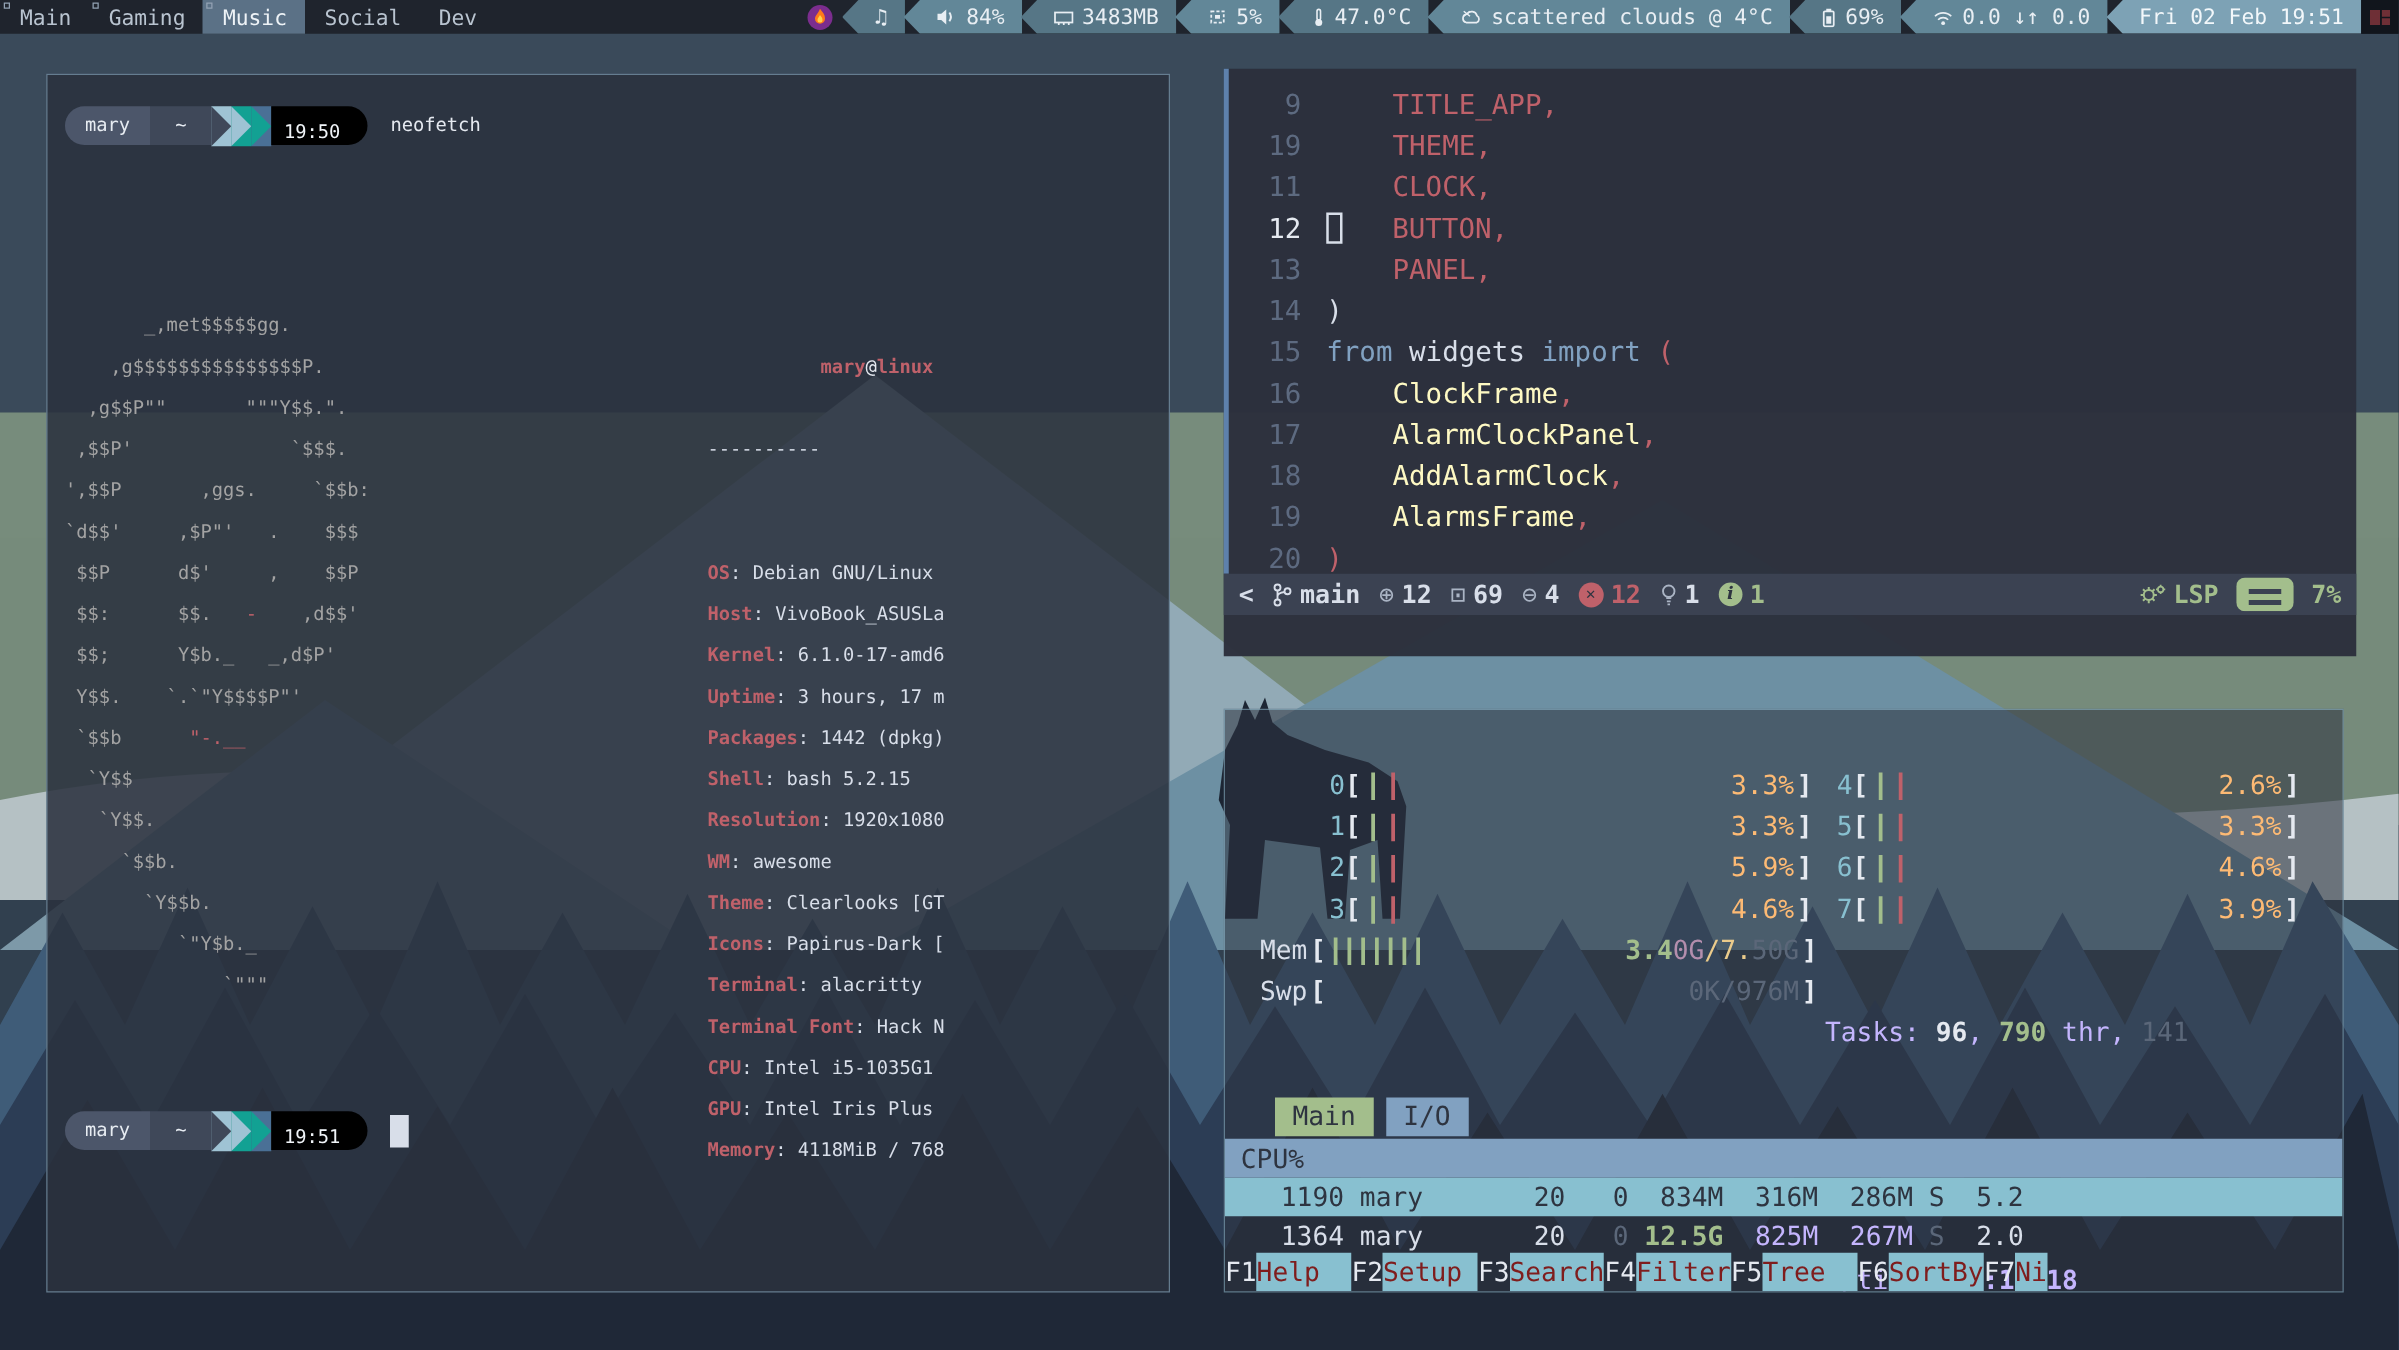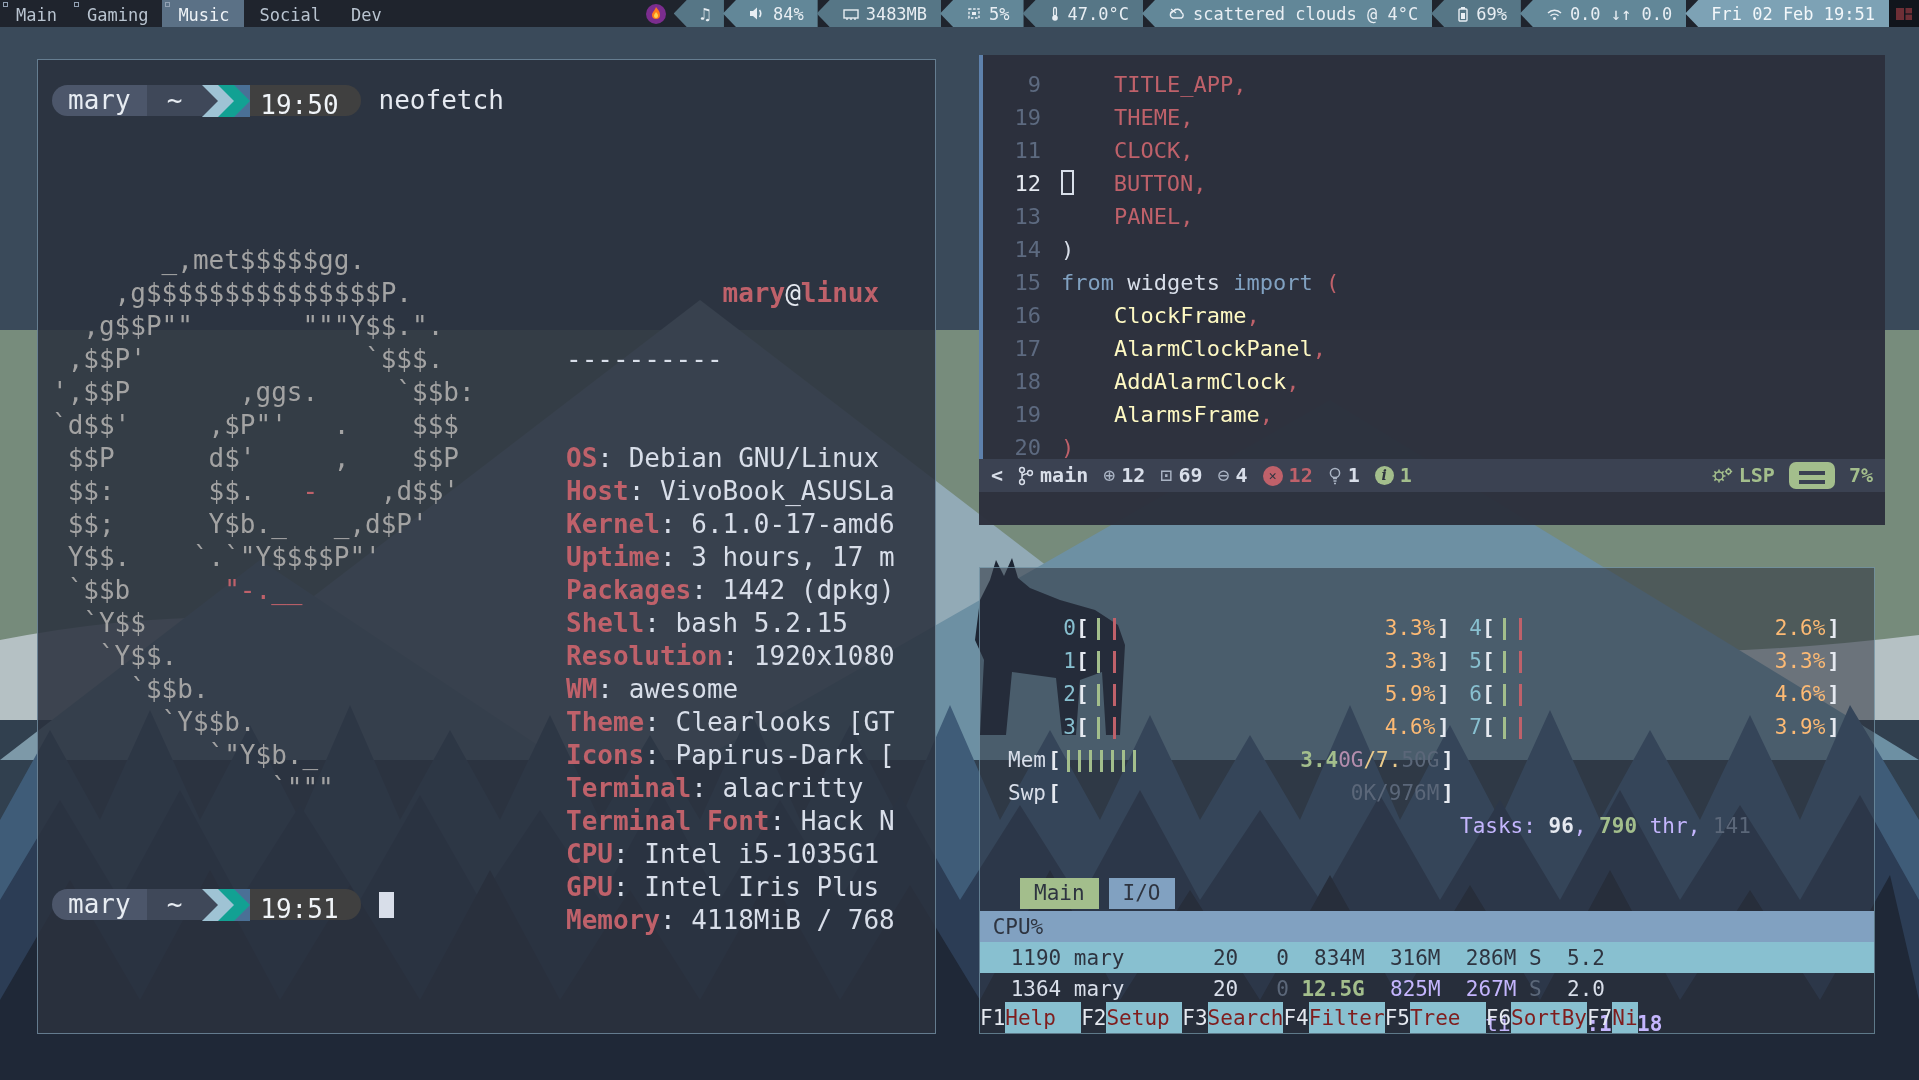--- a/index.html
+++ b/index.html
@@ -20,36 +20,36 @@
   .seg{display:flex;align-items:center;gap:7px;padding:0 14px 0 26px;color:#e8eef3;
        clip-path:polygon(0 50%,13px 0,100% 0,100% 100%,13px 100%);margin-left:-1px;white-space:nowrap}
   .seg.sA{background:#567686}.seg.sB{background:#628798}.seg.sDate{background:#7da2b5;color:#f2f7fa}
   .seg svg{display:block}
   #tray-flame{display:flex;align-items:center;padding:0 8px}
   #layout-box{display:flex;align-items:center;padding:0 6px;background:#11151c}
 
   
   .window{position:absolute;z-index:3}
   #terminal{left:37px;top:59px;width:899px;height:975px;background:rgba(43,49,62,.87);
-            border:1px solid rgba(150,185,210,.55);color:#d8dee9;font-size:26px;line-height:33px}
+            border:1px solid rgba(150,185,210,.55);color:#d8dee9;font-size:15px;line-height:33px}
   #editor{left:979px;top:55px;width:906px;height:470px;background:rgba(43,48,60,.97);
           color:#d8dee9;font-size:22px;line-height:33px}
   #htop{left:979px;top:567px;width:896px;height:467px;background:rgba(45,51,64,.55);
         border:1px solid rgba(150,195,215,.5);color:#d8dee9;font-size:21px;line-height:33px;overflow:hidden}
 
   
   .promptline{position:absolute;left:14px;display:flex;align-items:center;height:33px;white-space:pre}
   .p-seg{height:31px;display:flex;align-items:center;padding:0 16px;color:#e7ecf2}
   .p-user{background:#4c566a;border-radius:16px 0 0 16px}
   .p-dir{background:#3f4859;padding:0 20px}
   .chev{width:0;height:0;border-top:16px solid transparent;border-bottom:16px solid transparent;border-left-width:16px;border-left-style:solid}
   .chev.c1{border-left-color:#3f4859;background:#9fc3d4}
   .chev.c2{border-left-color:#9fc3d4;background:#12a193}
   .chev.c3{border-left-color:#12a193;background:#4a7096}
-  .p-time{background:#404040;border-radius:0 16px 16px 0;padding:10px 22px 0 10px;color:#f0f4f8}
+  .p-time{background:#000000;border-radius:0 16px 16px 0;padding:10px 22px 0 10px;color:#f0f4f8}
   .p-cmd{margin-left:18px;color:#e5e9f0}
   .cursor-block{display:inline-block;width:15px;height:26px;background:#d8dee9;margin-left:18px}
 
   #nf{position:absolute;left:14px;top:118px;white-space:pre}
   #nf-art .artline{height:33px}
   .tk-a{color:#a3a3a3}.tk-r{color:#bf616a}
   #nf-info{position:absolute;left:514px;top:0;white-space:pre}
   .nf-line{height:33px}
   .nf-label{color:#bf616a;font-weight:bold}
   .nf-value{color:#d8dee9}
@@ -98,21 +98,21 @@
   .mem-text{position:absolute;right:2px;top:-5px;white-space:pre}
   #rightinfo{position:absolute;left:480px;top:176px;white-space:pre}
   .ri-line{height:33px}
   #tabs{position:absolute;left:40px;top:310px;display:flex;gap:10px}
   .tab{padding:0 14px;height:31px;display:flex;align-items:center;color:#2e3440}
   .tab.main{background:#a3be8c}.tab.io{background:#81a1c1}
   #ptable{position:absolute;left:0;top:343px;width:100%}
   #phead{display:flex;height:31px;background:#a3be8c;color:#2e3440;white-space:pre}
   #phead .hmain{padding-left:14px}
   #phead .hsort{background:#81a1c1;flex:1}
-  .prow{display:flex;height:31px;white-space:pre;padding-left:18px}
+  .prow{display:flex;height:31px;white-space:pre;padding-left:32px}
   .prow.sel{background:#88c0d0;color:#2e3440}
   #fkeys{position:absolute;left:0;bottom:0;height:31px;display:flex;white-space:pre;width:100%;overflow:hidden}
   .fk{display:flex}
   .fk .k{color:#e5e9f0}
   .fk .lbl{background:#88c0d0;color:#7f1d1d}
 </style>
 </head>
 <body>
 
 <div id="screen">

